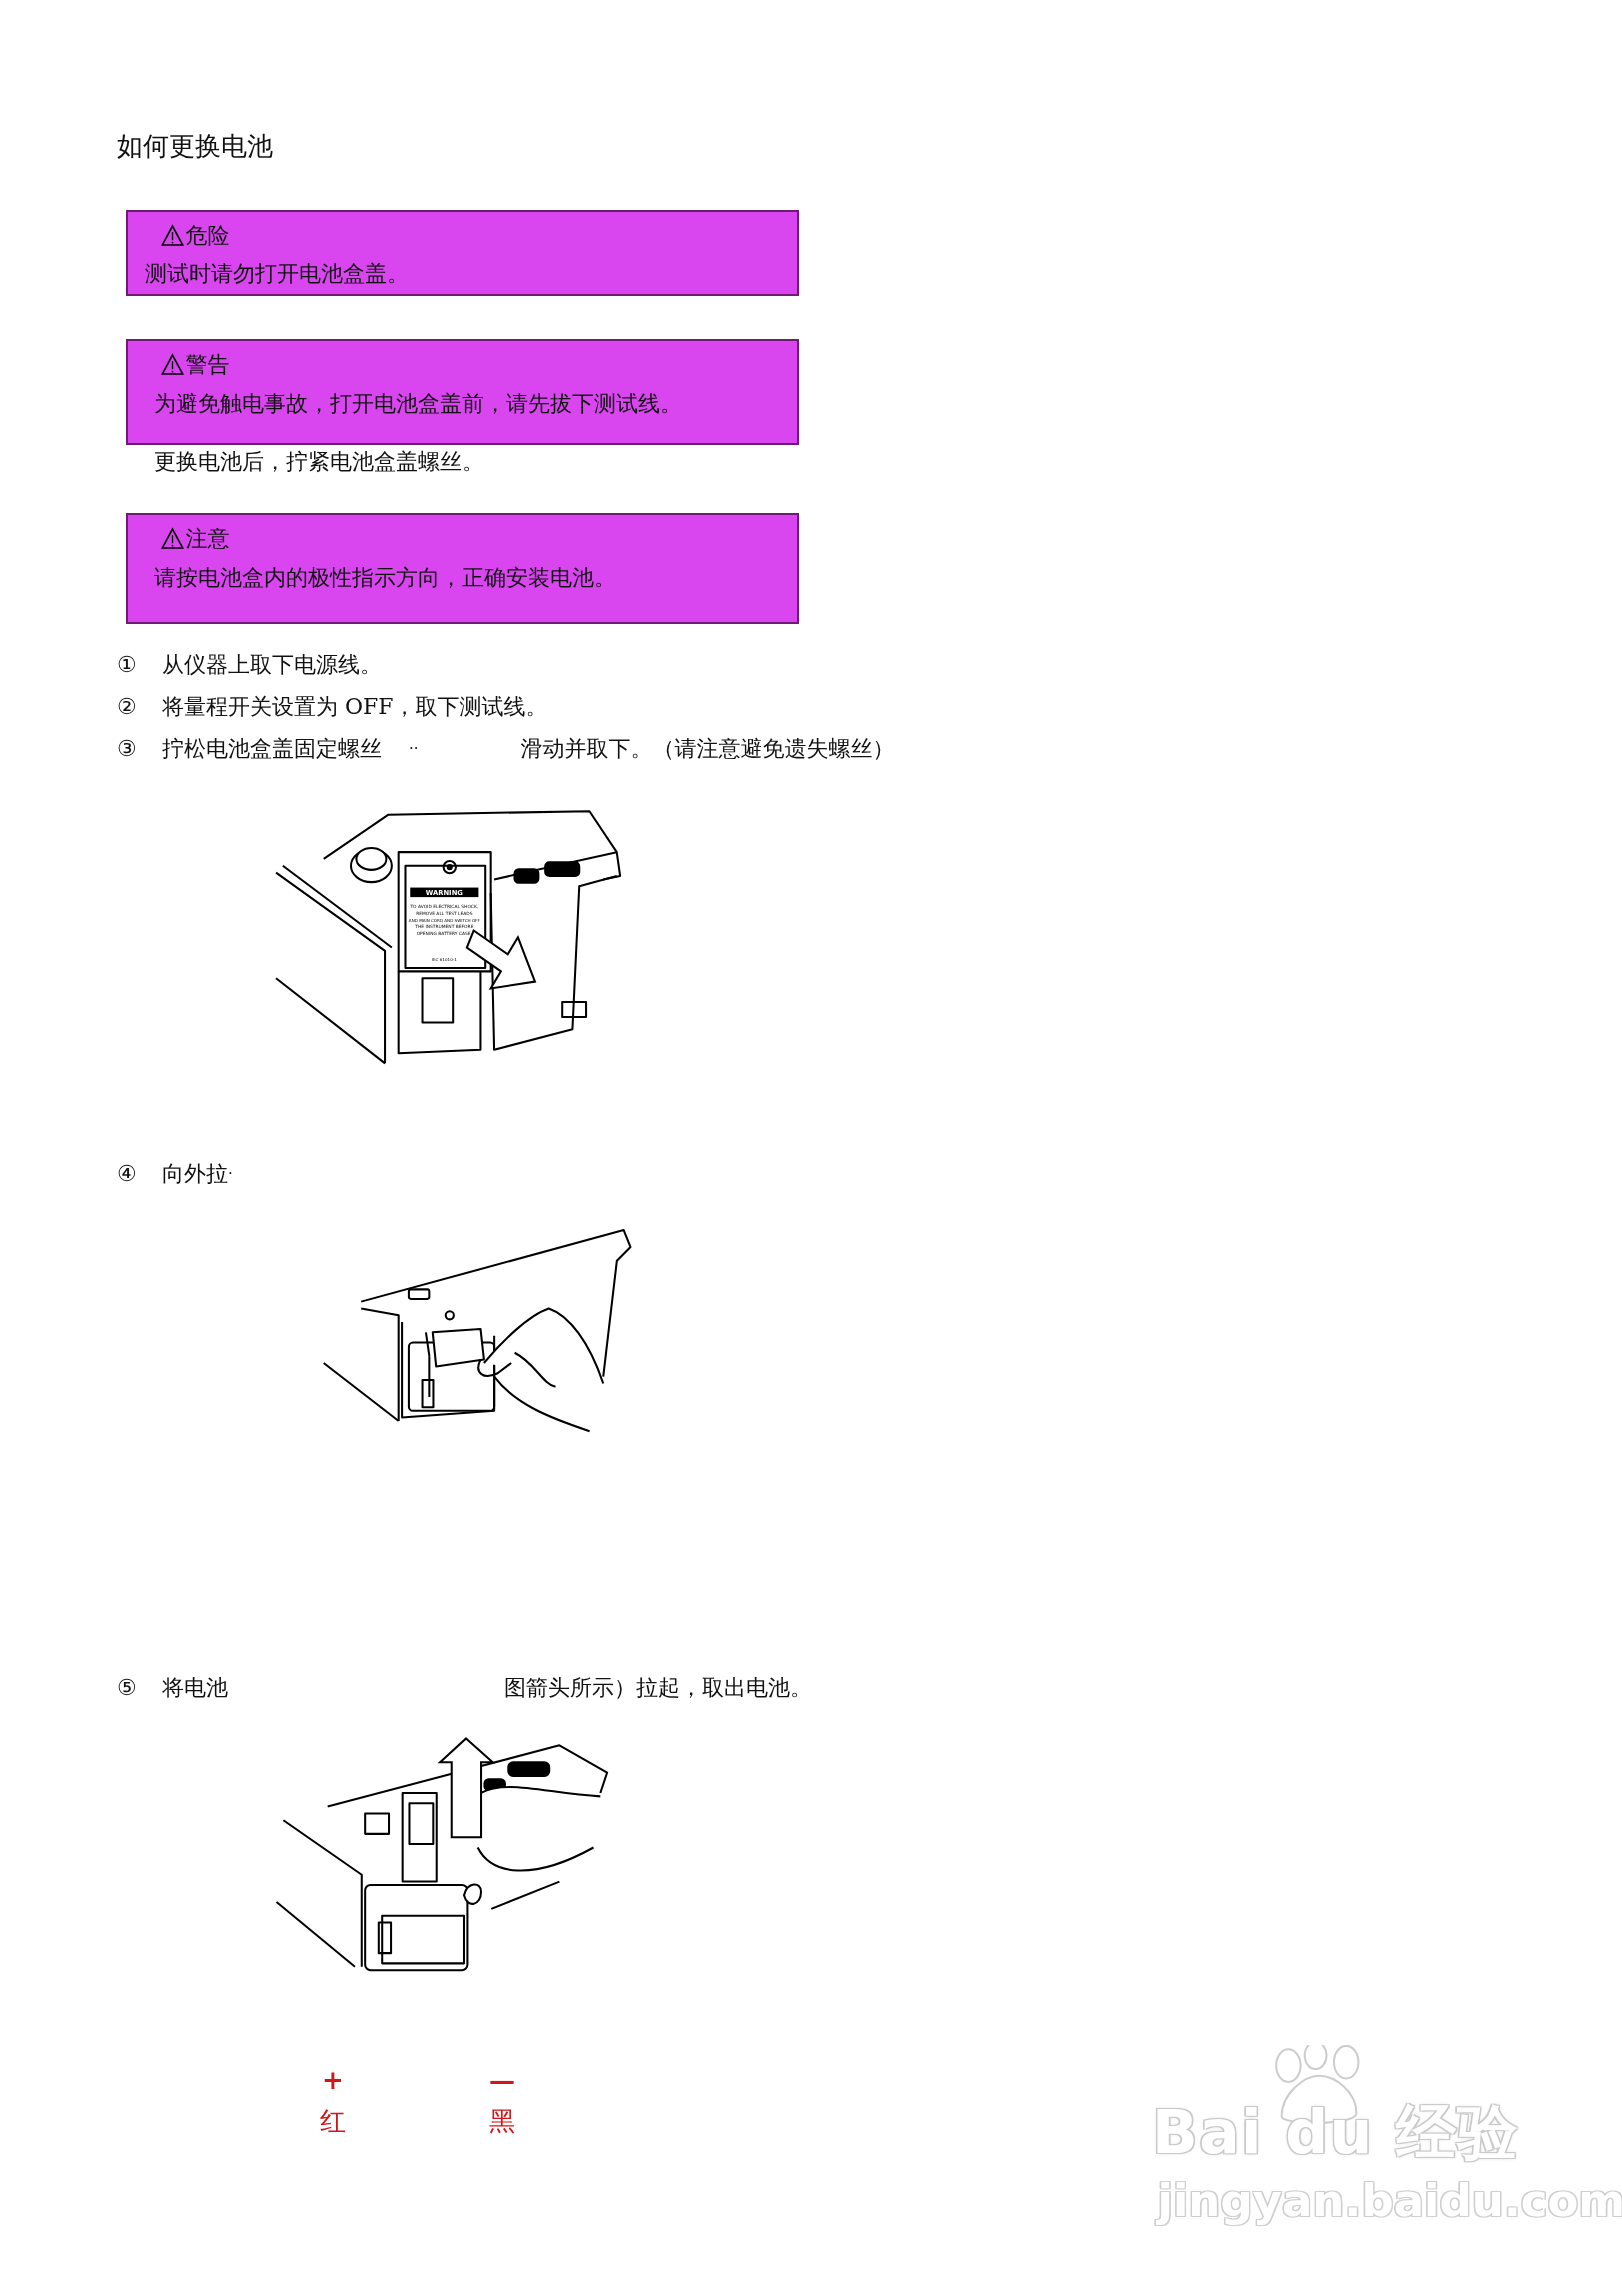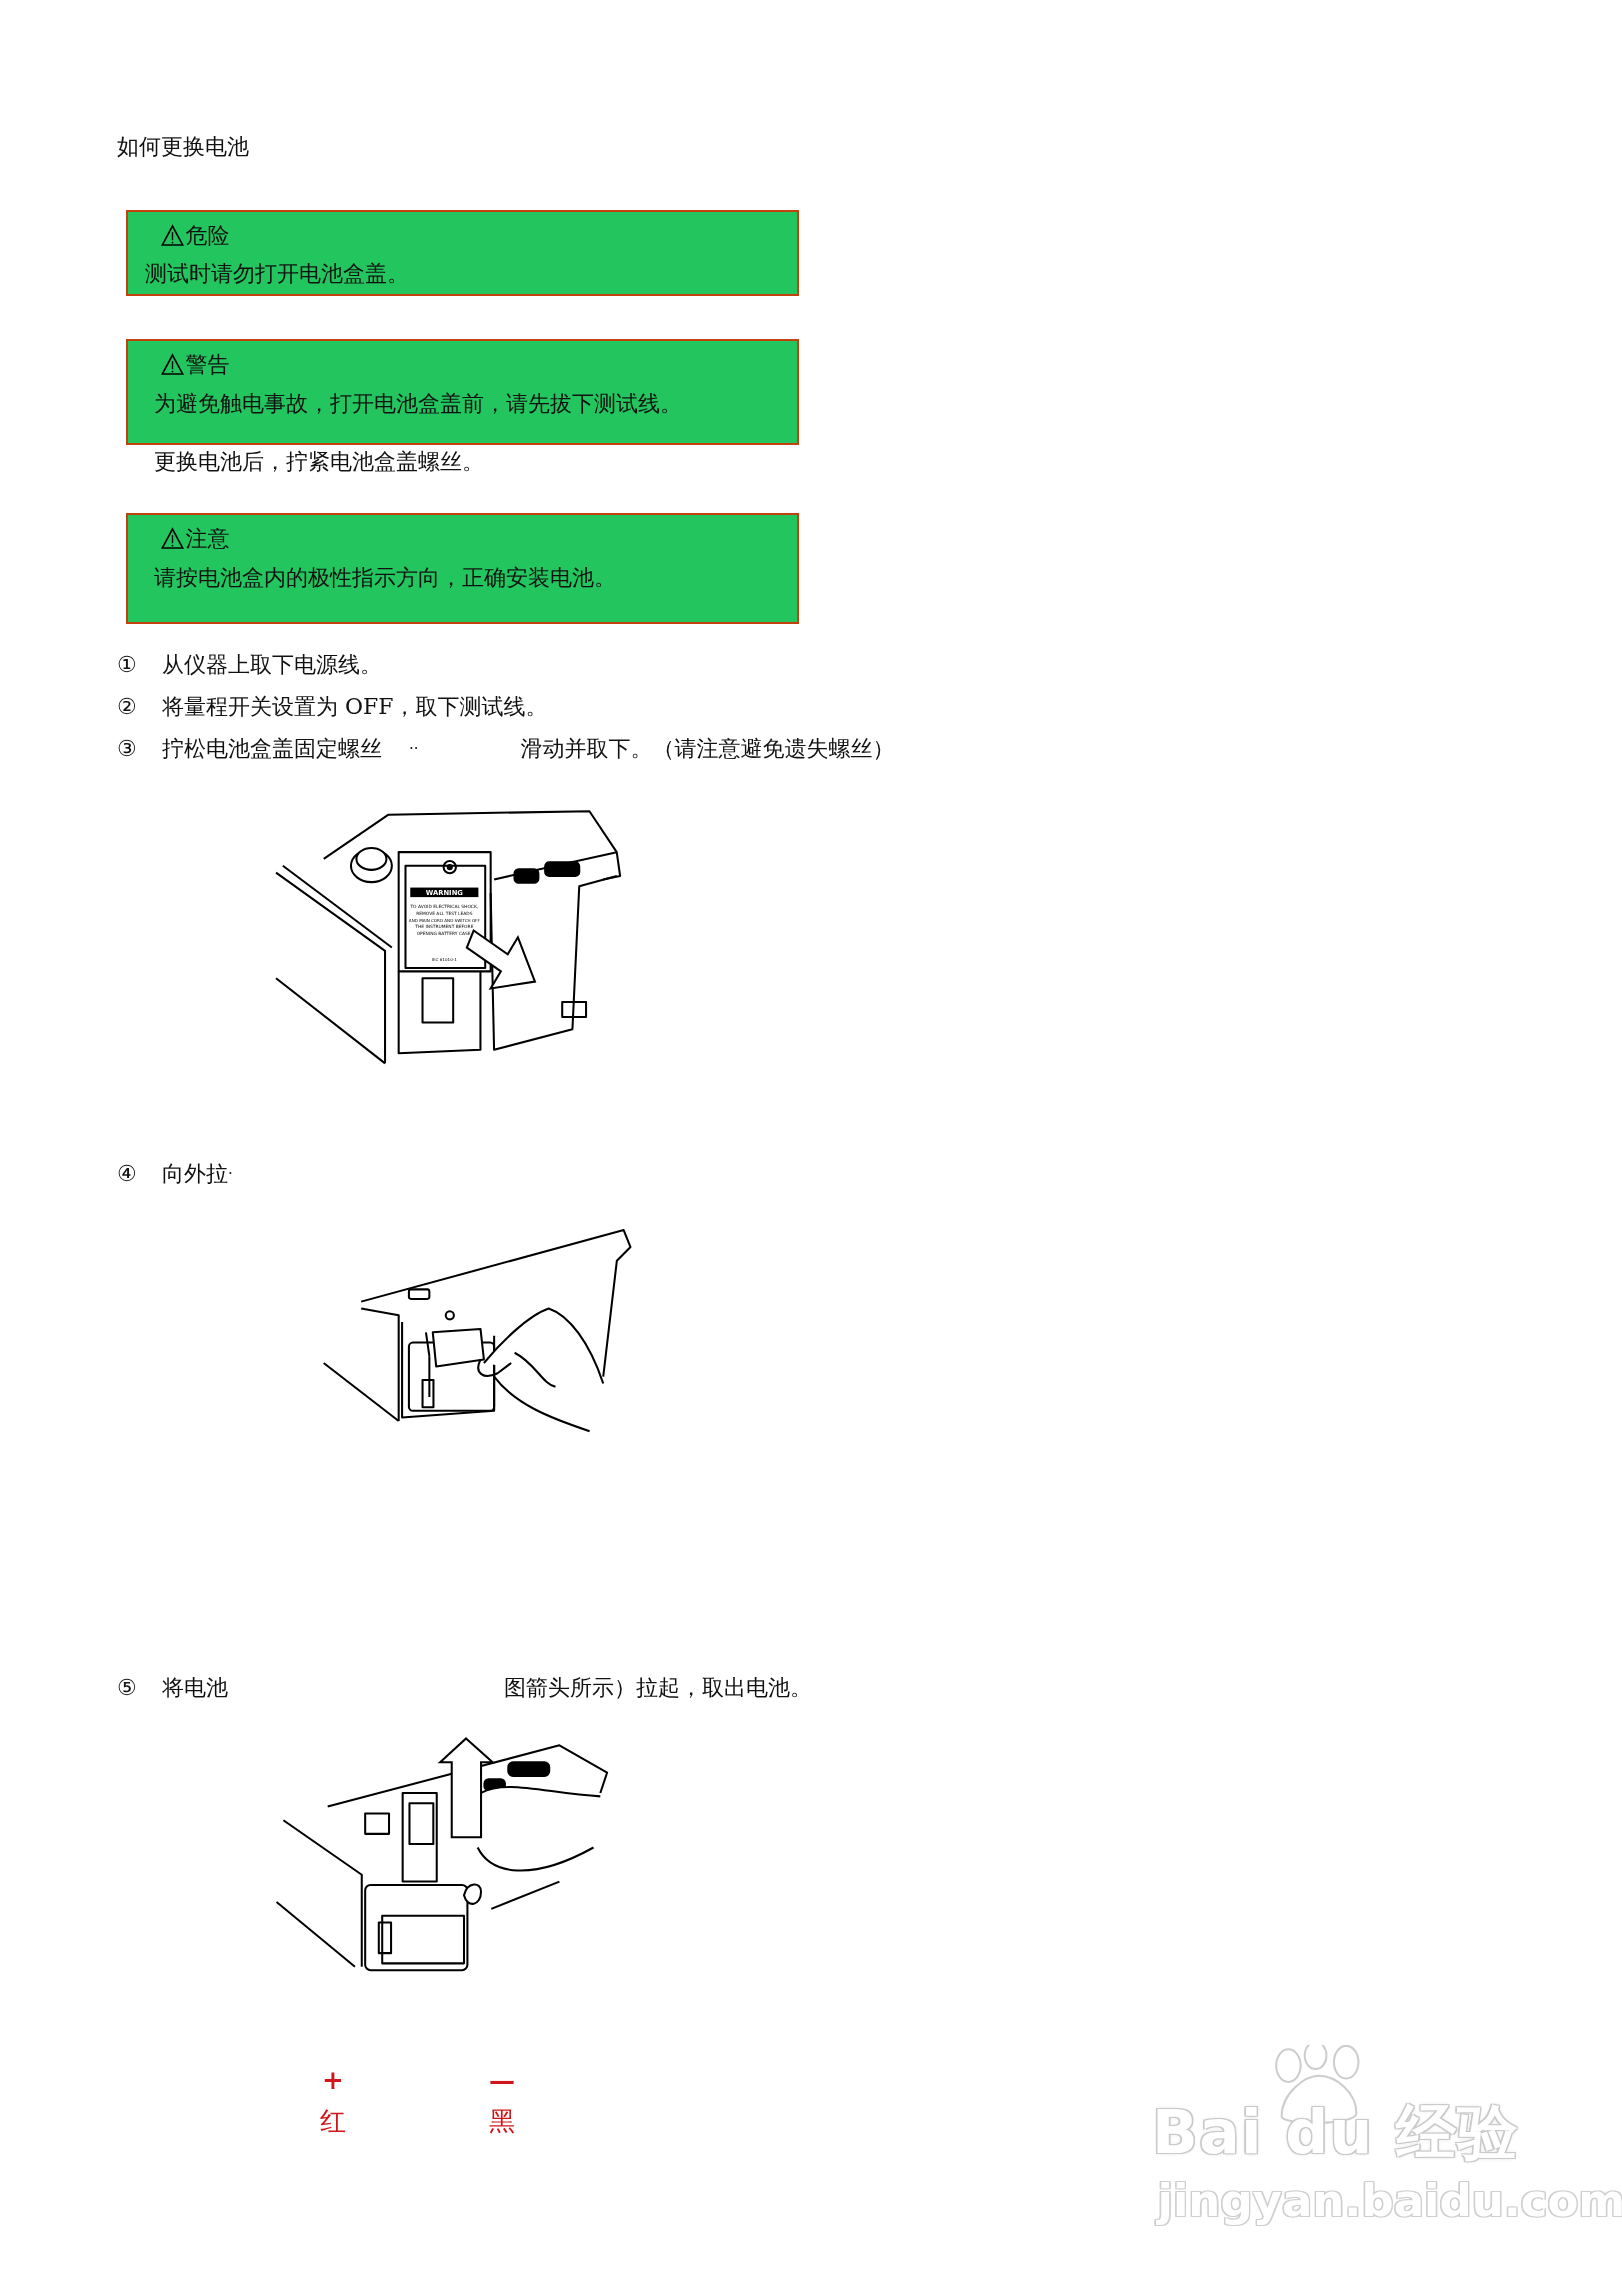--- a/index.html
+++ b/index.html
@@ -2,24 +2,24 @@
 <html style="font-size:11px"><head>
   <meta charset="utf-8">
   <style>
     html, body { margin: 0; padding: 0; background: #ffffff; }
     body {
       width: 1623px; height: 2295px; position: relative; overflow: hidden;
       font-family: "DejaVu Serif", "Liberation Serif", serif;
       color: #111111;
     }
     .abs { position: absolute; }
-    .title { left: 117px; top: 132px; font-size: 22px; line-height: 29px; }
+    .title { left: 117px; top: 132px; font-size: 26px; line-height: 29px; }
     .notice {
       position: absolute; left: 126px; width: 673px;
-      border: 2px solid #c2410c; box-sizing: border-box; background: #22c55e;
+      border: 2px solid #701a75; box-sizing: border-box; background: #d946ef;
     }
     .notice .head {
       position: absolute; left: 33px; font-size: 22px; line-height: 27px;
       display: flex; align-items: center;
     }
     .notice .line {
       position: absolute; font-size: 22px; line-height: 27px; white-space: nowrap;
     }
     .warn-tri { width: 23px; height: 23px; margin-right: 1.4px; display: inline-block; }
     .step {

